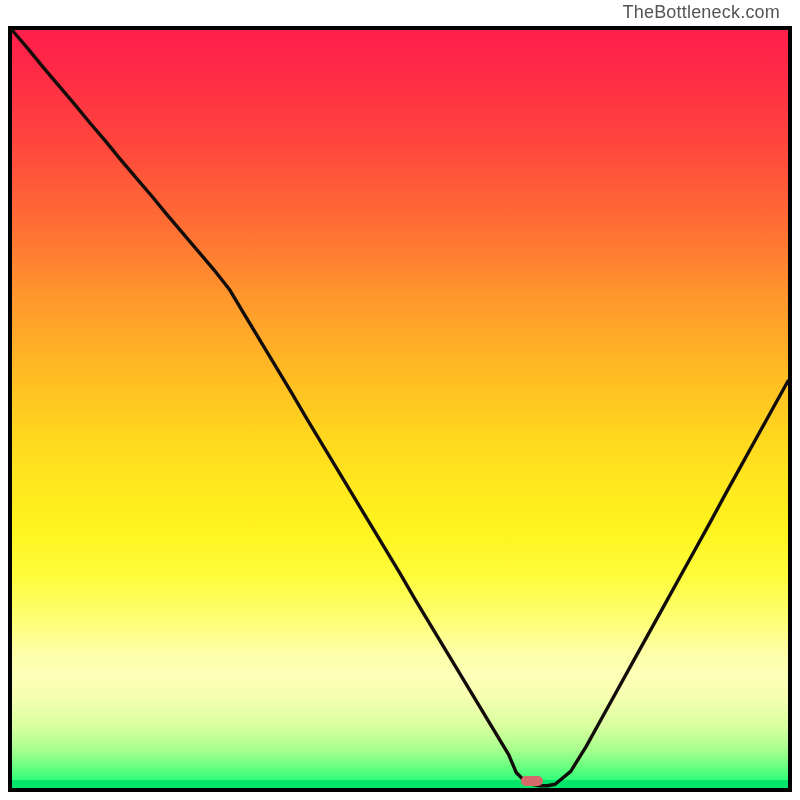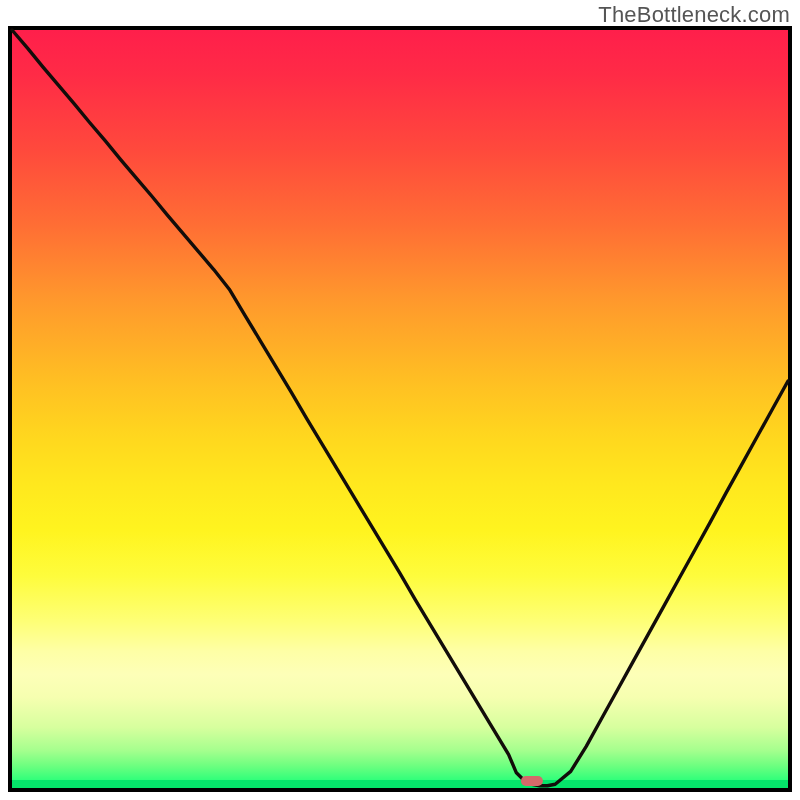--- a/index.html
+++ b/index.html
@@ -12,23 +12,23 @@
     overflow: hidden;
   }
   .chart-wrap {
     position: relative;
     width: 800px;
     height: 800px;
   }
   .watermark {
     position: absolute;
     top: 2px;
-    right: 10px;
+    right: 20px;
     color: #555;
-    font-size: 22px;
+    font-size: 18px;
     font-family: Arial, sans-serif;
     letter-spacing: 0.2px;
     z-index: 50;
   }
   
   .plot-area {
     position: absolute;
     left: 8px;
     top: 26px;
     width: 784px;

